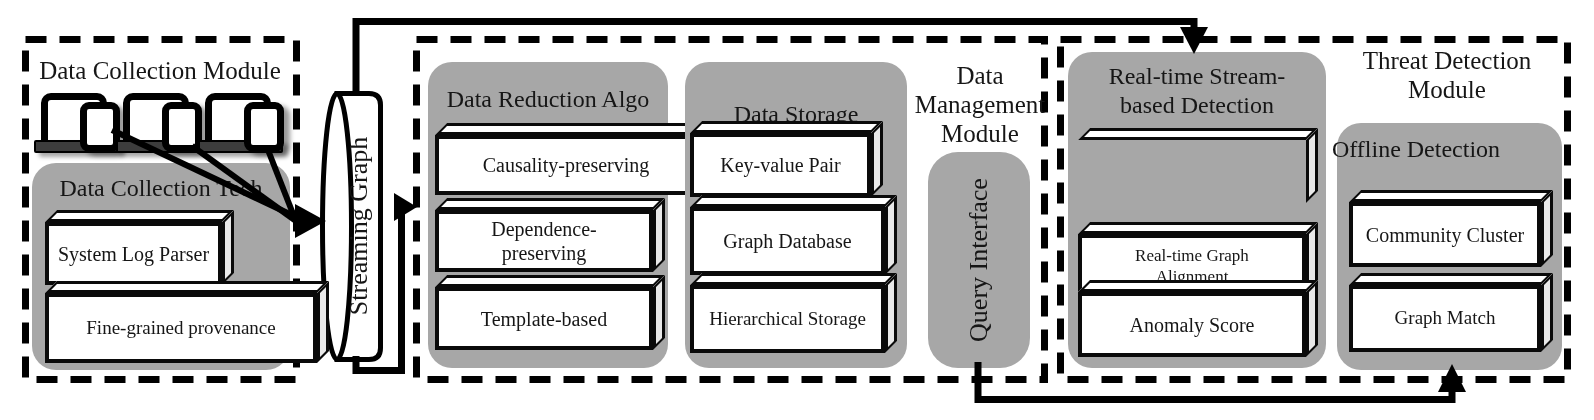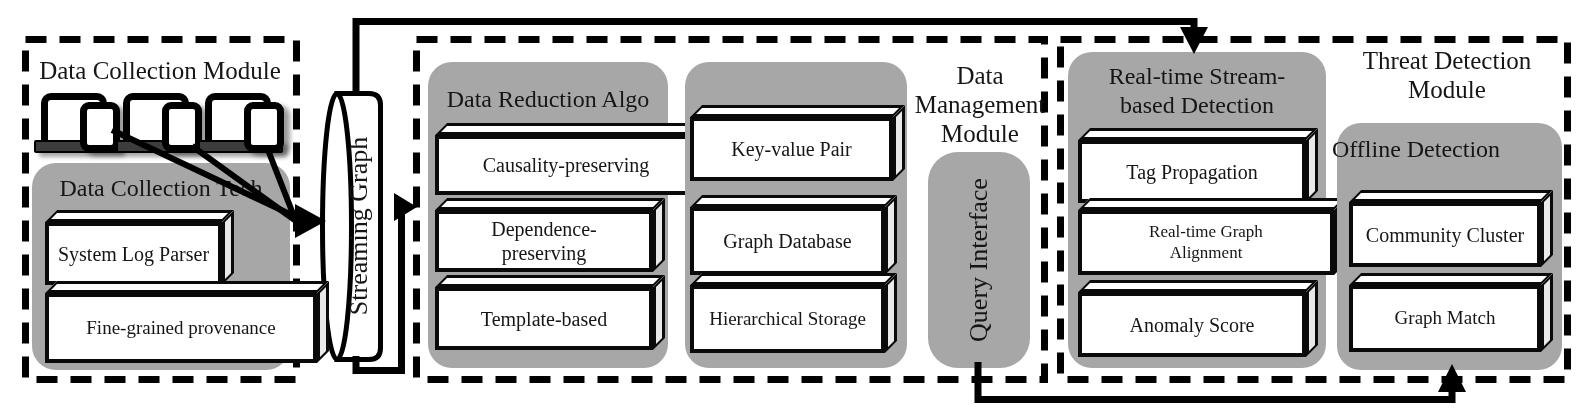--- a/index.html
+++ b/index.html
@@ -121,21 +121,21 @@
     <div class="b3-top"></div>
     <div class="b3-right"></div>
     <div class="b3-main">
         <span class="lbl20">Template-based</span>
       </div>
   </div>
 
   <div class="gray" style="left:685px; top:62px; width:222px; height:306px;"></div>
   <div class="title t24" style="left:687px; top:101px; width:218px;">Data Storage</div>
 
-  <div class="box3d" style="left:690px; top:105px; width:215px; height:76px;">
+  <div class="box3d" style="left:690px; top:121px; width:193px; height:76px;">
     <div class="b3-top"></div>
     <div class="b3-right"></div>
     <div class="b3-main">
         <span class="lbl20">Key-value Pair</span>
       </div>
   </div>
   <div class="box3d" style="left:690px; top:195px; width:207px; height:80px;">
     <div class="b3-top"></div>
     <div class="b3-right"></div>
     <div class="b3-main">
@@ -161,25 +161,22 @@
 
   <div class="gray" style="left:1068px; top:52px; width:258px; height:316px;"></div>
   <div class="title t24" style="left:1073px; top:62px; width:248px; line-height:1.22;">
     <span style="display:block;">Real-time Stream-</span>
     <span style="display:block;">based Detection</span>
   </div>
 
   <div class="box3d" style="left:1078px; top:128px; width:240px; height:75px;">
     <div class="b3-top"></div>
     <div class="b3-right"></div>
-    <div class="b3-main">
-        <span class="lbl20">Tag Propagation</span>
-      </div>
-  </div>
-  <div class="box3d" style="left:1078px; top:198px; width:240px; height:77px;padding-left:28px;">
+  </div>
+  <div class="box3d" style="left:1078px; top:222px; width:240px; height:77px;">
     <div class="b3-top"></div>
     <div class="b3-right"></div>
     <div class="b3-main">
       <span class="lbl17">Real-time Graph</span>
       <span class="lbl17">Alignment</span>
     </div>
   </div>
   <div class="box3d" style="left:1078px; top:280px; width:240px; height:77px;">
     <div class="b3-top"></div>
     <div class="b3-right"></div>

